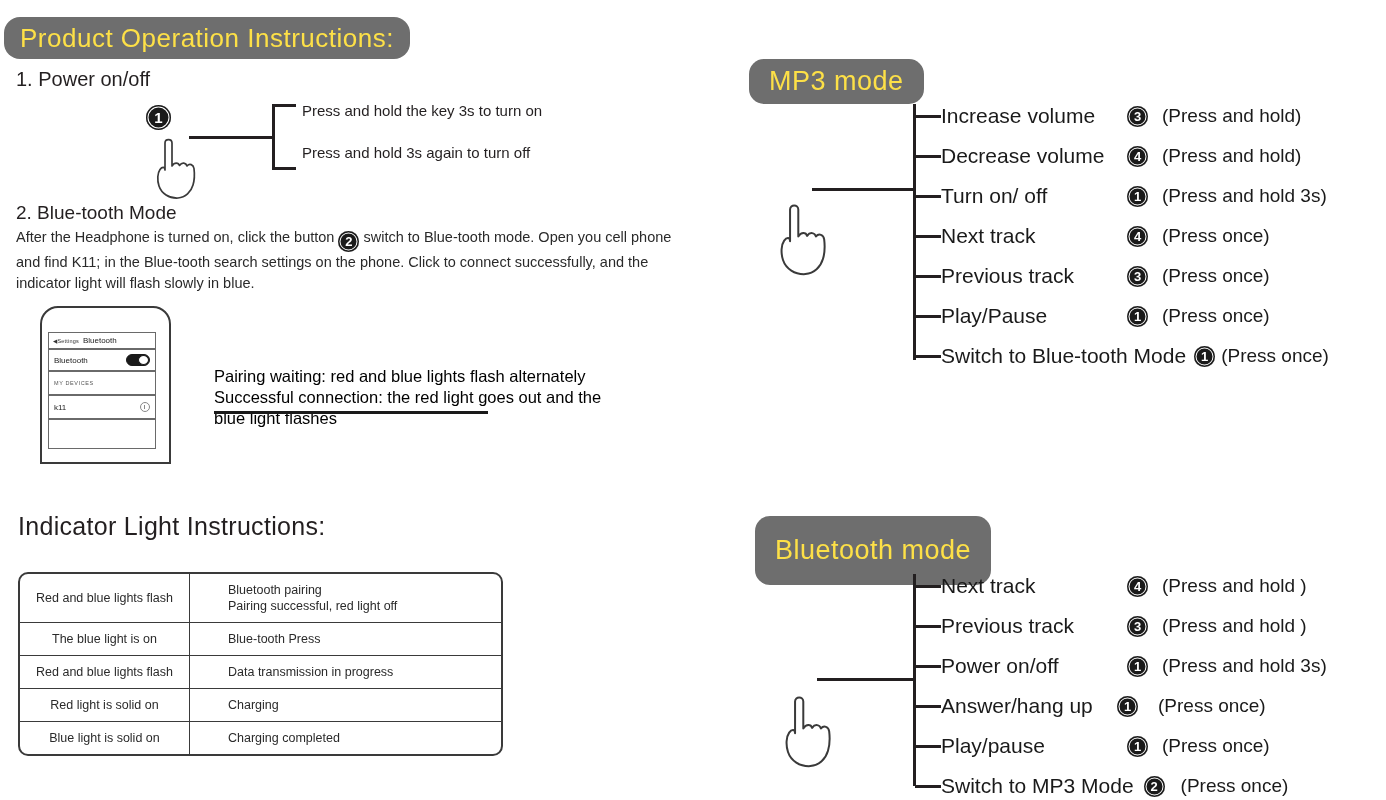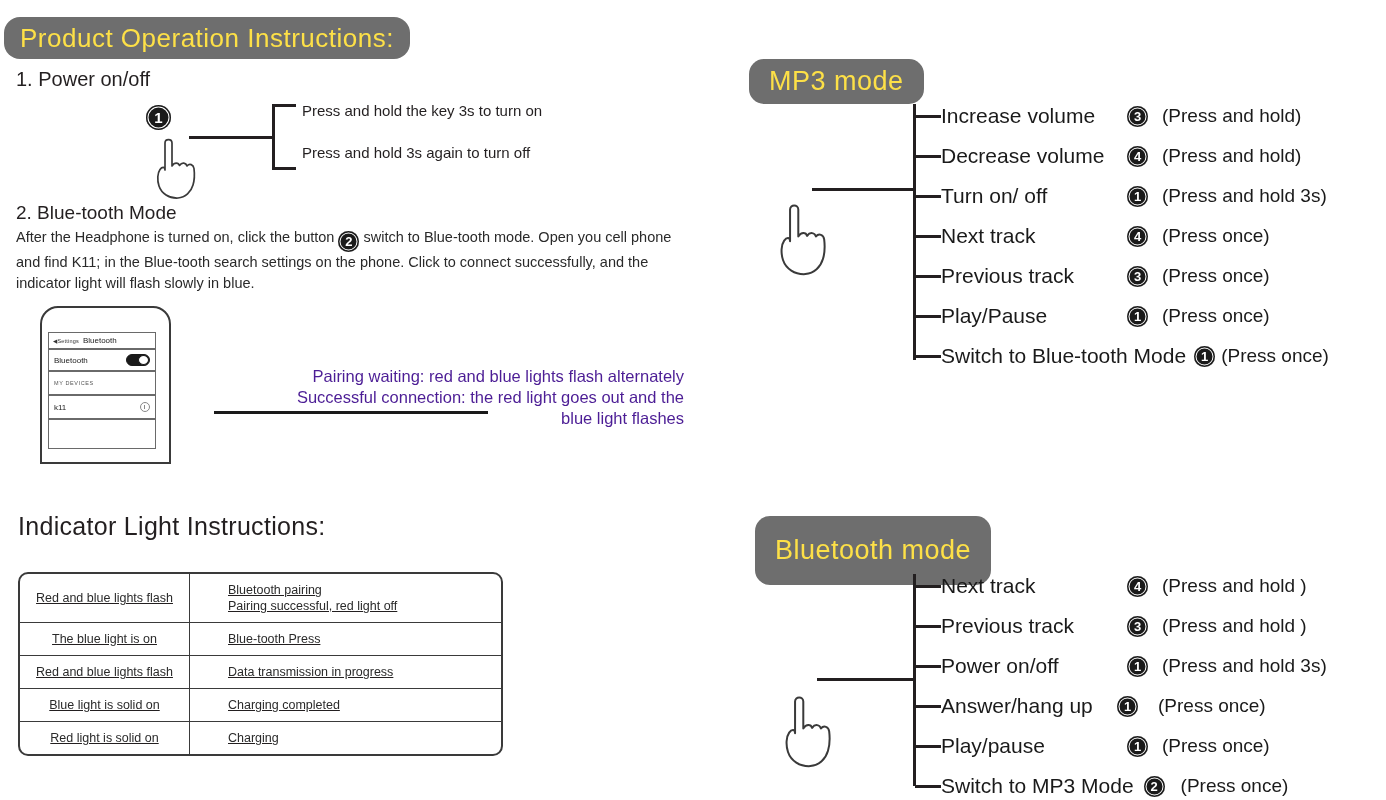--- a/index.html
+++ b/index.html
@@ -87,30 +87,30 @@
     width:11px;height:10px;border-radius:50%;background:#fff;border:1px solid #1a1a1a;
     box-sizing:border-box;
   }
   .info-i{
     width:8px;height:8px;border-radius:50%;border:1px solid #888;
     display:inline-block;position:relative;
   }
   .info-i:after{content:"";position:absolute;left:3px;top:2px;width:1px;height:4px;background:#888;}
 
   
-  #pair-note{left:214px;top:366px;width:470px;font-size:16.5px;line-height:21px;text-align:right;color:#4c1d95;}
+  #pair-note{left:214px;top:366px;width:470px;font-size:16.5px;line-height:21px;text-align:left;color:#000000;}
   #pair-line{left:214px;top:411px;width:274px;height:3px;background:#1a1a1a;}
 
   
   #ind-table{
     left:18px;top:572px;width:485px;
     border:2px solid #3a3a3a;border-radius:10px;
     box-sizing:border-box;background:#fff;overflow:hidden;
   }
-  #ind-table .trow{display:flex;border-bottom:1.5px solid #3a3a3a;text-decoration:underline;}
+  #ind-table .trow{display:flex;border-bottom:1.5px solid #3a3a3a;}
   #ind-table .trow:last-child{border-bottom:none;}
   #ind-table .c1{
     width:170px;flex:0 0 170px;border-right:1.5px solid #3a3a3a;
     display:flex;align-items:center;justify-content:center;
     padding:8px 6px;box-sizing:border-box;
     font-size:12.5px;color:#2a2a2a;text-align:center;
   }
   #ind-table .c2{
     flex:1;display:flex;align-items:center;
     padding:8px 0 8px 38px;box-sizing:border-box;
@@ -200,26 +200,26 @@
   </div>
   <div class="trow">
     <div class="c1">The blue light is on</div>
     <div class="c2">Blue-tooth Press</div>
   </div>
   <div class="trow">
     <div class="c1">Red and blue lights flash</div>
     <div class="c2">Data transmission in progress</div>
   </div>
   <div class="trow">
+    <div class="c1">Red light is solid on</div>
+    <div class="c2">Charging</div>
+  </div>
+  <div class="trow">
     <div class="c1">Blue light is solid on</div>
     <div class="c2">Charging completed</div>
-  </div>
-  <div class="trow">
-    <div class="c1">Red light is solid on</div>
-    <div class="c2">Charging</div>
   </div>
 </div>
 
 <div class="abs pill" id="mp3-pill">MP3 mode</div>
 
 <svg class="mode-hand" id="mp3-hand" width="66" height="80" viewBox="0 0 56 68">
   <path d="M17 8 C17 3.5 24 3.5 24 8 L24 31 C26.5 27 30.5 27.5 31.5 30.5 C34 26.8 38 27.8 39 31 C41.5 28 45.5 29.5 46 33.5 C46.6 38.5 46.5 45 45 50 C43 57 37.5 62.5 30 63 C21 63.5 13.5 58.5 11 51 C9 45 9.5 38 12 34.5 C14 31.7 17 31.5 17 35 Z" fill="#ffffff" stroke="#3a3a3a" stroke-width="1.7" stroke-linejoin="round"></path>
 </svg>
 <div class="mode-stem" id="mp3-stem"></div>
 <div class="mode-spine" id="mp3-spine"></div>

